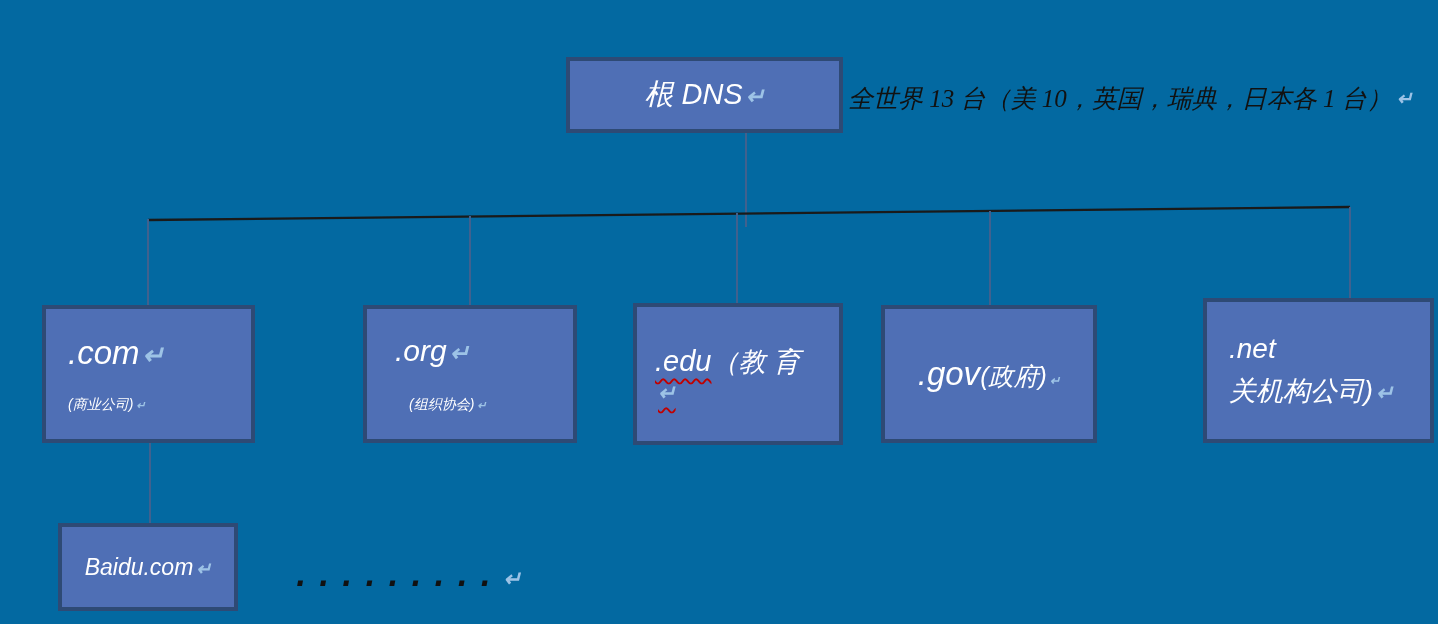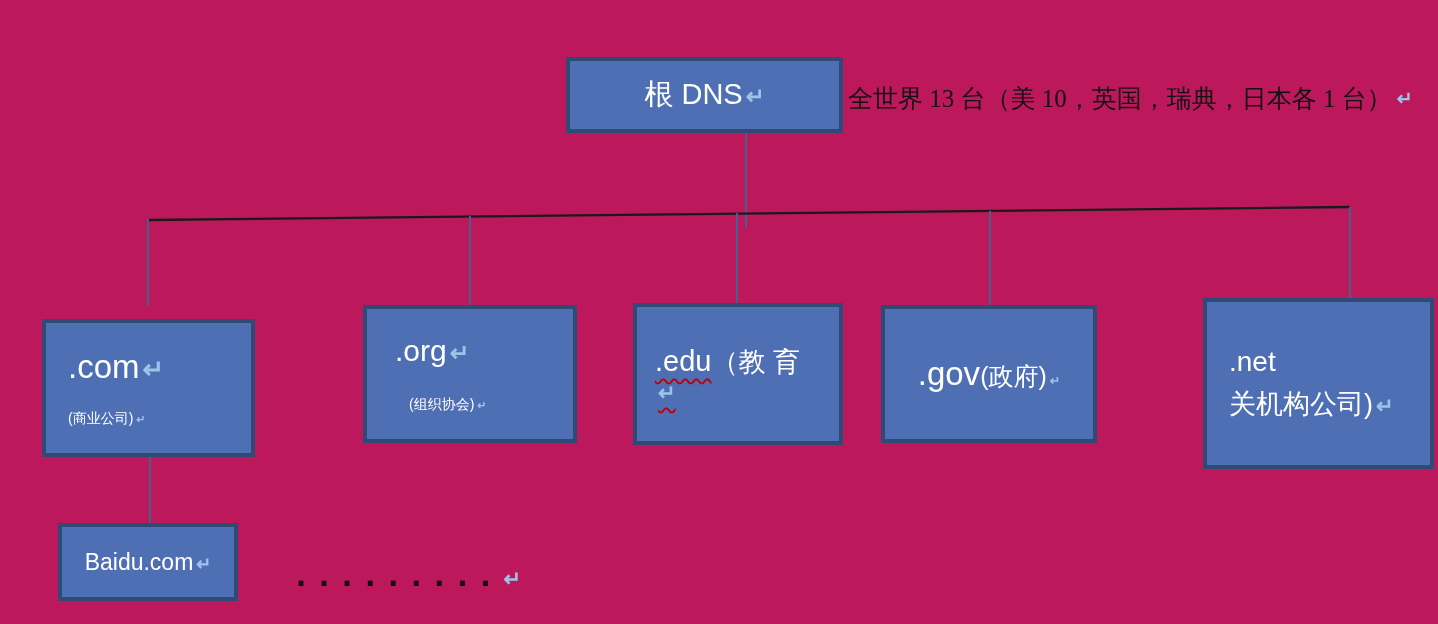--- a/index.html
+++ b/index.html
@@ -4,23 +4,24 @@
 <style>
   html, body {
     margin: 0;
     padding: 0;
     background: #ffffff;
   }
   .canvas {
     position: relative;
     width: 1438px;
     height: 624px;
-    background: #be185d;
+    background: #0369a1;
     overflow: hidden;
     font-family: "Liberation Sans", sans-serif;
+    font-style: italic;
   }
   .connectors {
     position: absolute;
     left: 0;
     top: 0;
     z-index: 1;
   }
   .node {
     position: absolute;
     z-index: 2;
@@ -53,21 +54,21 @@
 
   
   .node.root {
     left: 566px; top: 57px; width: 277px; height: 76px;
     align-items: center;
     font-size: 29px;
   }
 
   
   .node.com {
-    left: 42px; top: 319px; width: 213px; height: 138px;
+    left: 42px; top: 305px; width: 213px; height: 138px;
     padding-left: 22px; gap: 24px; font-size: 33px;
   }
   .node.com .desc { font-size: 14px; }
 
   .node.org {
     left: 363px; top: 305px; width: 214px; height: 138px;
     padding-left: 28px; gap: 28px; font-size: 30px;
   }
   .node.org .desc { font-size: 14px; margin-left: 14px; }
 
@@ -78,27 +79,27 @@
   .node.edu .latin { font-size: 29px; }
 
   .node.gov {
     left: 881px; top: 305px; width: 216px; height: 138px;
     align-items: center;
   }
   .node.gov .latin { font-size: 33px; }
   .node.gov .cjk { font-size: 25px; }
 
   .node.net {
-    left: 1203px; top: 298px; width: 231px; height: 171px;
+    left: 1203px; top: 298px; width: 231px; height: 145px;
     padding-left: 22px; gap: 8px; font-size: 27px;
   }
   .node.net .latin { font-size: 28px; }
 
   .node.baidu {
-    left: 58px; top: 523px; width: 180px; height: 78px;
+    left: 58px; top: 523px; width: 180px; height: 88px;
     align-items: center;
     font-size: 23px;
   }
 
   
   .annotation {
     position: absolute;
     left: 848px; top: 82px;
     z-index: 2;
     font-family: "Liberation Serif", serif;

